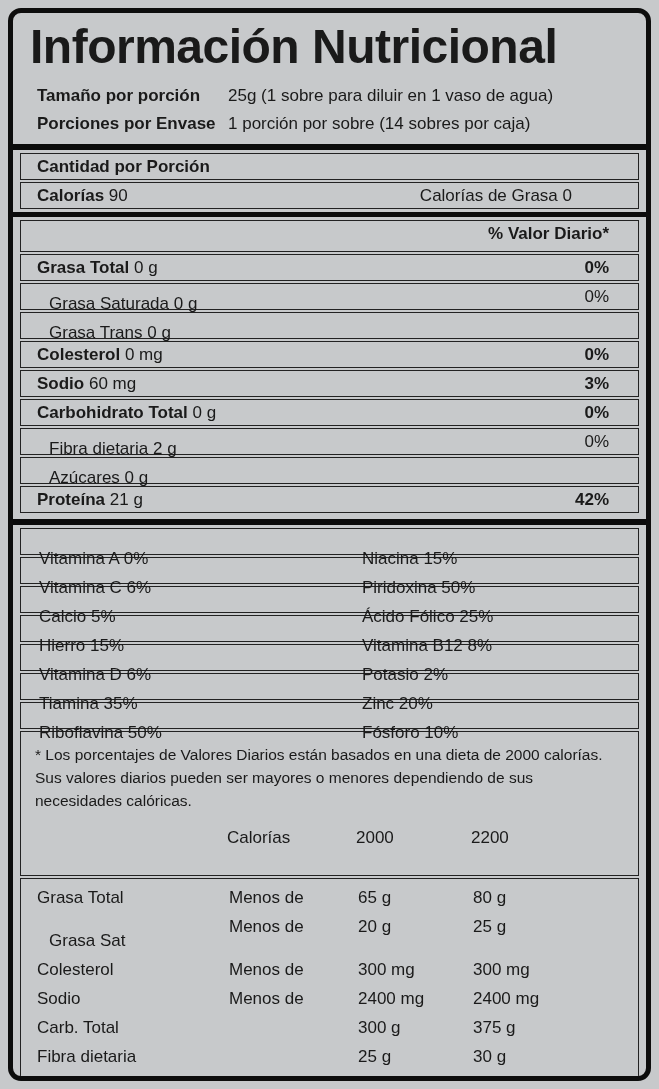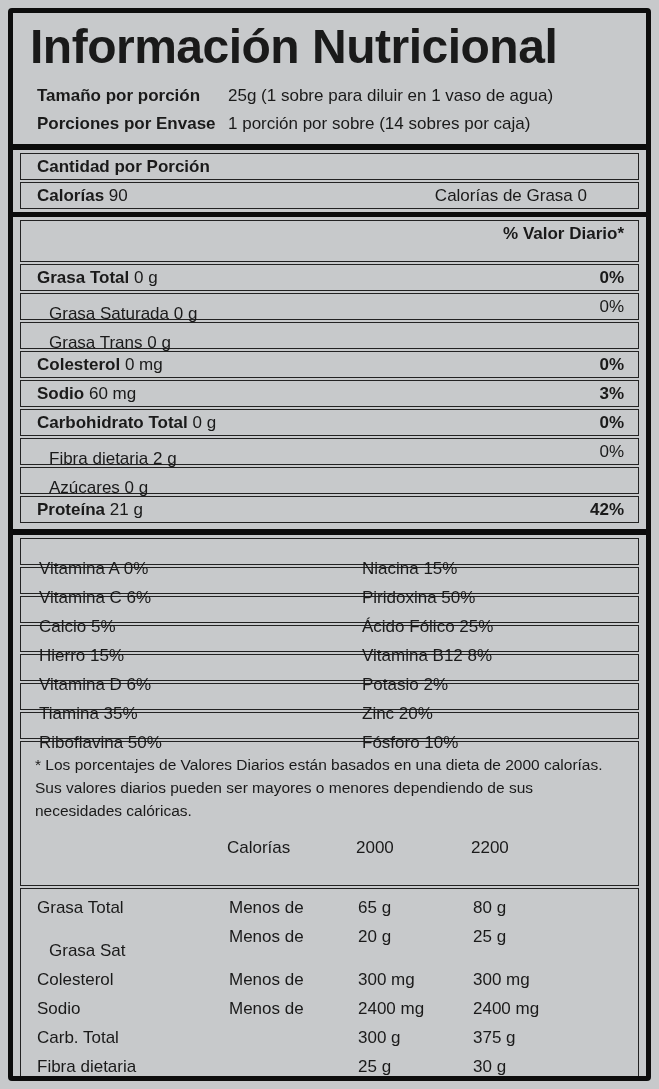--- a/index.html
+++ b/index.html
@@ -10,21 +10,21 @@
     color:#1a1a1a;
     position:relative;
     overflow:hidden;
     -webkit-font-smoothing:antialiased;
   }
   .label{
     position:absolute;left:8px;top:8px;
     width:643px;height:1073px;
     box-sizing:border-box;
     border:5px solid #0d0d0d;
-    border-radius:4px;
+    border-radius:13px;
     overflow:hidden;
   }
   .title{
     margin:9px 0 0 17px;
     font-size:48px;
     font-weight:bold;
     letter-spacing:-0.5px;
     line-height:1.05;
     white-space:nowrap;
   }
@@ -41,32 +41,32 @@
   .bar{
     height:6px;background:#0b0b0b;margin:6px 0 3px 0;
   }
   .bar.thin{height:5px;margin:3px 0;}
   .box{
     margin:0 7px 2px 7px;
     border:1.5px solid #222;
     box-sizing:border-box;
     line-height:26px;
     font-size:17px;
-    padding:0 14px 0 16px;
+    padding:0 29px 0 16px;
     background:transparent;
   }
   .box.row{
     display:flex;justify-content:space-between;align-items:center;
     height:27px;
   }
   .b{font-weight:bold;}
   .dv{font-weight:bold;}
   .dv.reg{font-weight:normal;}
   .indent{padding-left:12px;margin-top:14px;}
-  .right-head{text-align:right;font-weight:bold;height:42px;}
+  .right-head{text-align:right;font-weight:bold;height:32px;}
   .cal-fat{margin-right:37px;font-weight:normal;}
   .vit{
     display:grid;
     grid-template-columns:323px auto;
     height:27px;align-items:center;
     padding:17px 14px 0 18px;
   }
   .footnote-box{
     padding:11px 14px 24px 14px;
     font-size:15.5px;

